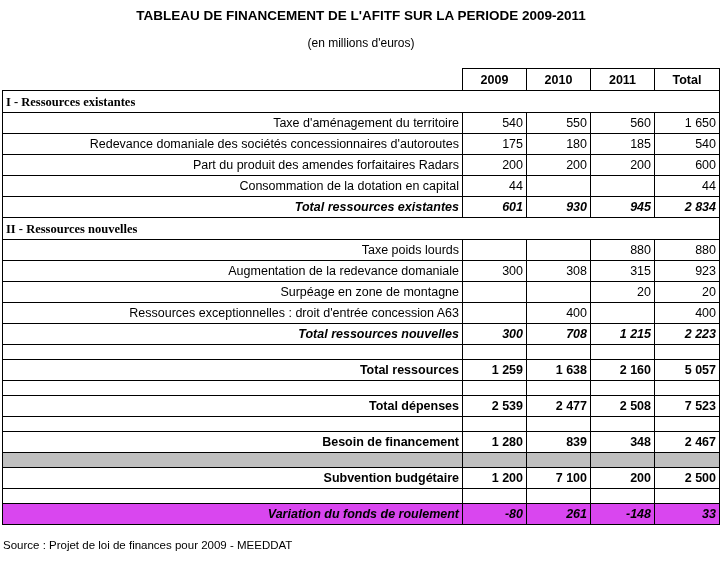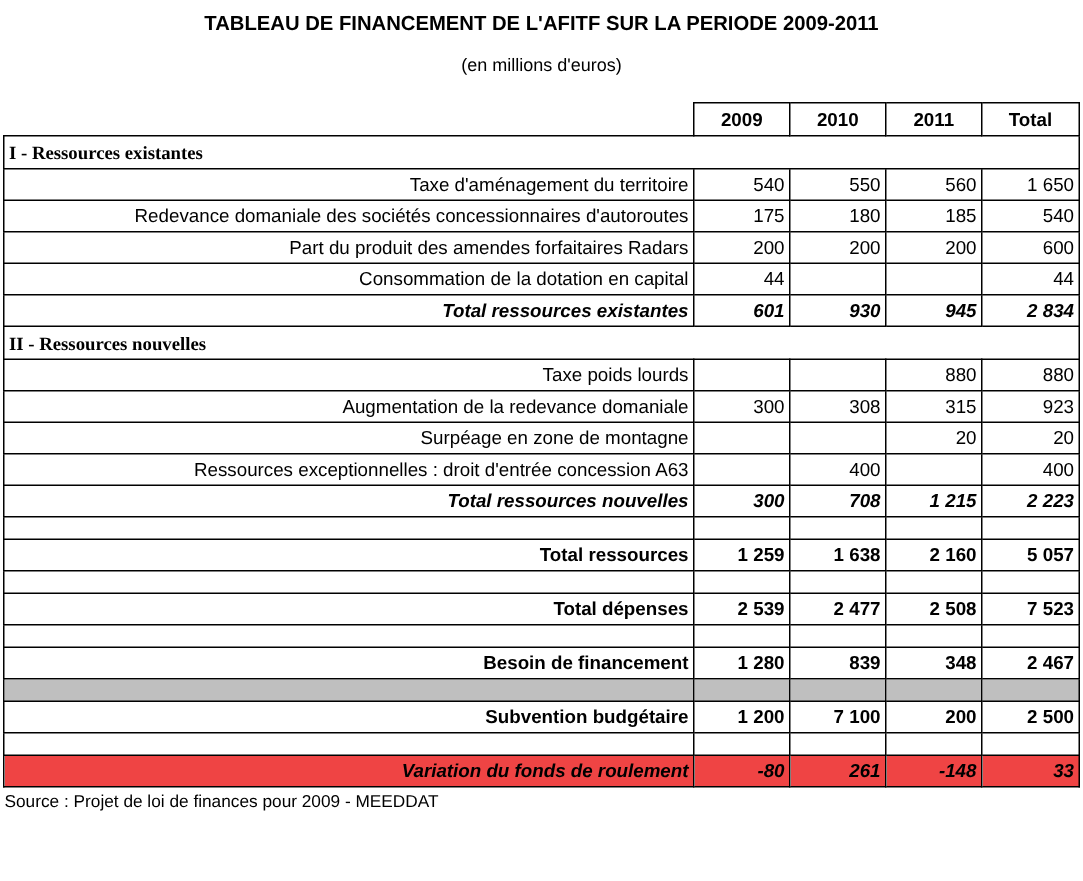--- a/index.html
+++ b/index.html
@@ -79,33 +79,33 @@
     font-weight: bold;
     font-style: italic;
     padding-left: 11px;
   }
   tr.grandtotal td {
     font-weight: bold;
   }
   tr.variation td {
     font-weight: bold;
     font-style: italic;
-    background: #ef4444;
+    background: #d946ef;
   }
   tr.spacer td {
     height: 14px;
   }
   tr.spacer-grey td {
     height: 14px;
     background: #bfbfbf;
   }
   .source {
     font-size: 11.5px;
     margin-left: 3px;
-    margin-top: 3px;
+    margin-top: 13px;
     line-height: 14px;
   }
 </style>
 </head>
 <body>
 
 <div id="page">
 
   <div class="title">TABLEAU DE FINANCEMENT DE L'AFITF SUR LA PERIODE 2009-2011</div>
   <div class="subtitle">(en millions d'euros)</div>

